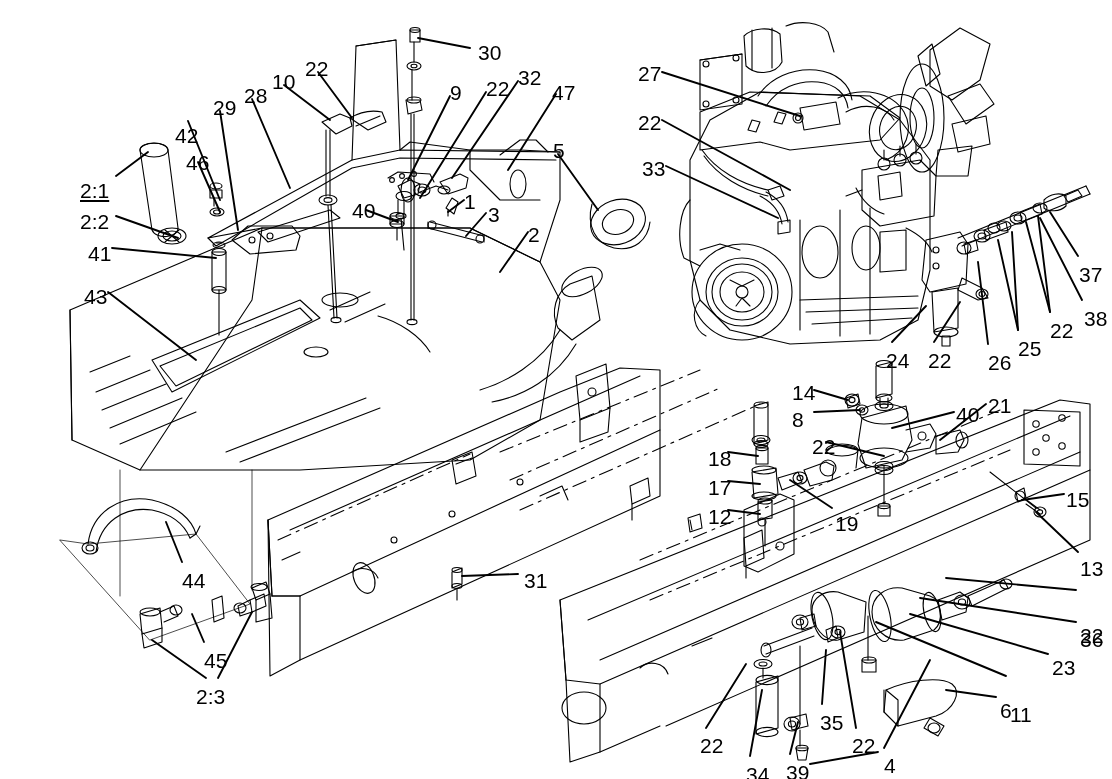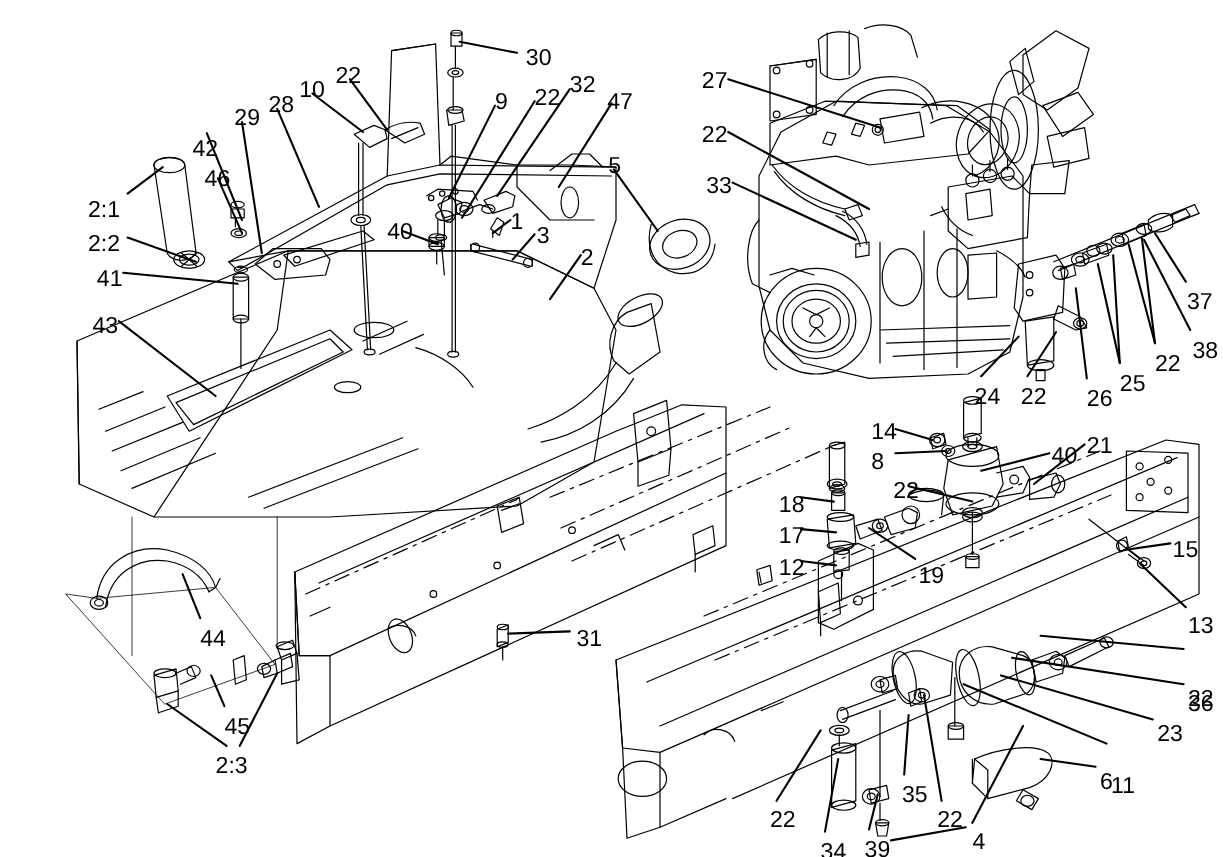--- a/index.html
+++ b/index.html
@@ -506,21 +506,21 @@
       <div class="cal" style="left: 305px; top: 58px;">22</div>
       <div class="cal" style="left: 272px; top: 71px;">10</div>
       <div class="cal" style="left: 244px; top: 85px;">28</div>
       <div class="cal" style="left: 213px; top: 97px;">29</div>
       <div class="cal" style="left: 175px; top: 107px; margin-top: 18px;">42</div>
       <div class="cal" style="left: 450px; top: 82px;">9</div>
       <div class="cal" style="left: 486px; top: 78px;">22</div>
       <div class="cal" style="left: 518px; top: 67px;">32</div>
       <div class="cal" style="left: 553px; top: 140px;">5</div>
       <div class="cal" style="left: 186px; top: 152px;">46</div>
-      <div class="cal" style="left: 80px; top: 180px;">2:1</div>
+      <div class="cal" style="left: 80px; top: 180px; text-decoration: underline;">2:1</div>
       <div class="cal" style="left: 80px; top: 211px;">2:2</div>
       <div class="cal" style="left: 88px; top: 243px;">41</div>
       <div class="cal" style="left: 84px; top: 286px;">43</div>
       <div class="cal" style="left: 352px; top: 200px;">40</div>
       <div class="cal" style="left: 464px; top: 191px;">1</div>
       <div class="cal" style="left: 488px; top: 204px;">3</div>
       <div class="cal" style="left: 528px; top: 224px;">2</div>
       <div class="cal" style="left: 638px; top: 63px;">27</div>
       <div class="cal" style="left: 638px; top: 112px;">22</div>
       <div class="cal" style="left: 642px; top: 158px;">33</div>

